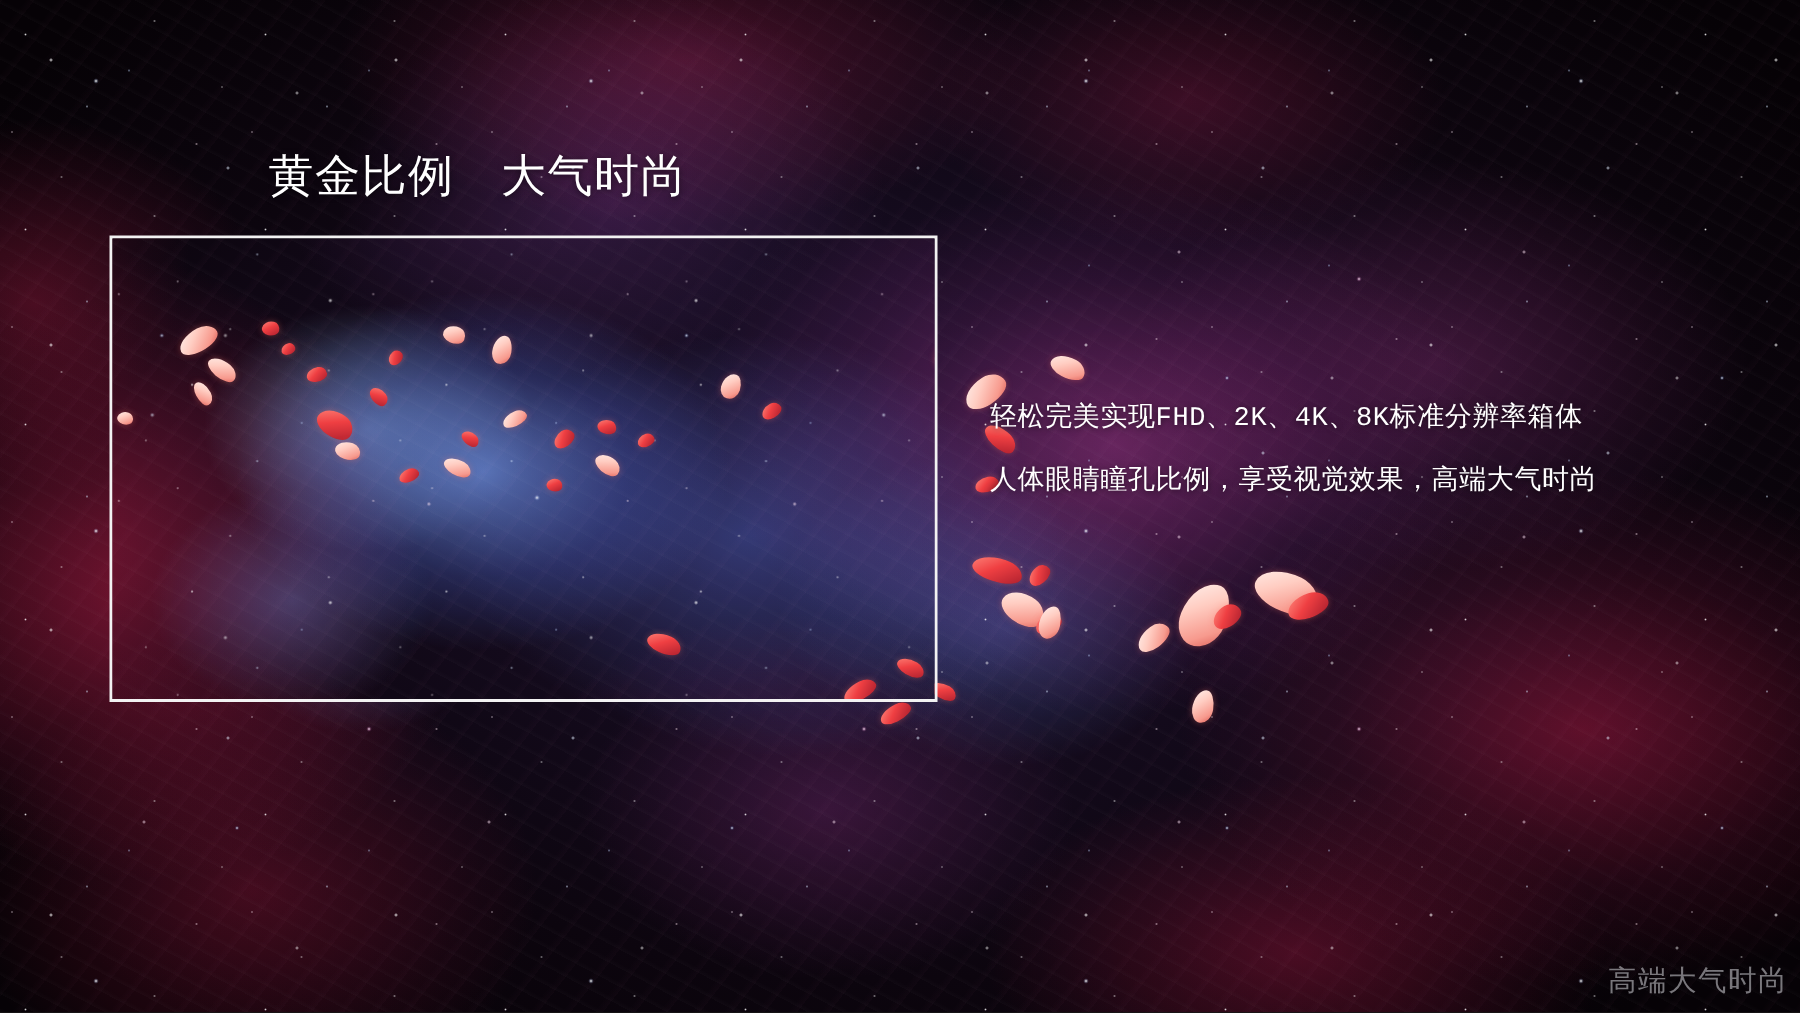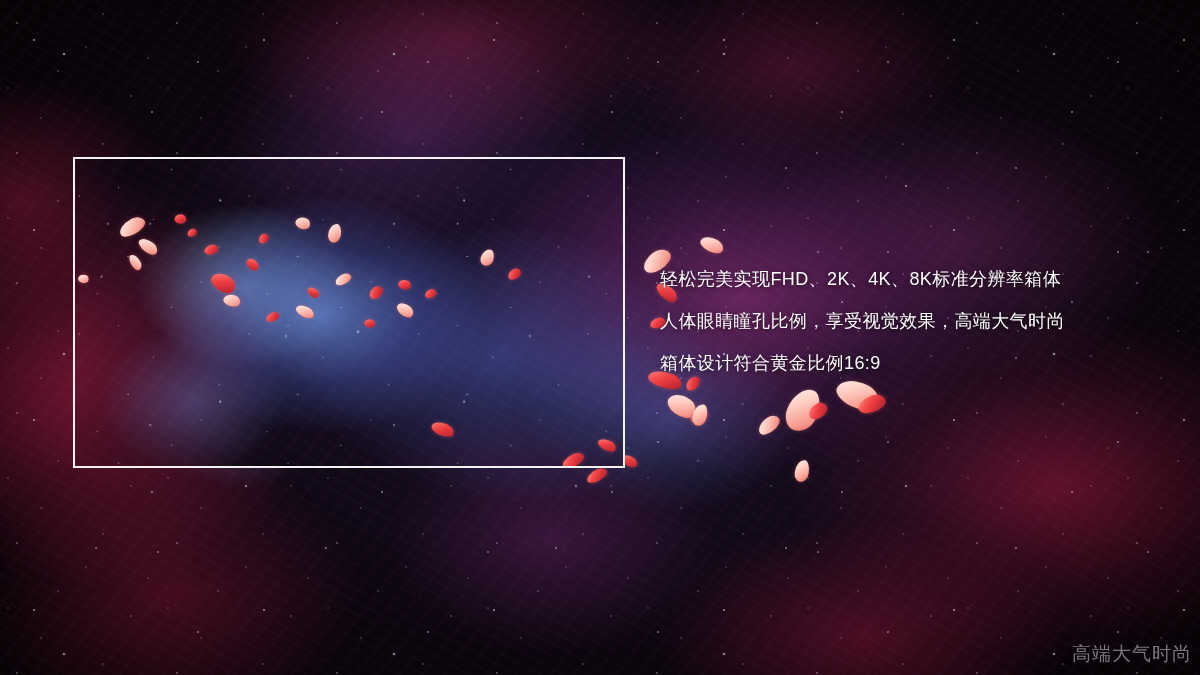--- a/index.html
+++ b/index.html
@@ -168,20 +168,21 @@
     top: 258px;
     width: 520px;
   }
   #body-text .line {
     color: #ffffff;
     font-size: 18px;
     line-height: 42px;
     letter-spacing: 0.4px;
     white-space: nowrap;
     text-shadow: 0 1px 4px rgba(0,0,0,0.6);
+    font-family: Liberation Mono, monospace;
   }
   #watermark {
     position: absolute;
     right: 8px;
     bottom: 8px;
     font-size: 19px;
     color: rgba(190,190,195,0.62);
     letter-spacing: 1px;
     white-space: nowrap;
   }
@@ -283,22 +284,22 @@
             <div class="petal deep" style="left: 463px; top: 440px; width: 22px; height: 12px; transform: rotate(24deg);"></div>
             <div class="petal pale" style="left: 642px; top: 252px; width: 30px; height: 18px; transform: rotate(-32deg);"></div>
             <div class="petal deep" style="left: 620px; top: 456px; width: 18px; height: 10px; transform: rotate(30deg);"></div>
             <div class="petal deep" style="left: 586px; top: 470px; width: 22px; height: 11px; transform: rotate(-26deg);"></div>
             <div class="petal pale" style="left: 130px; top: 300px; width: 10px; height: 8px; transform: rotate(18deg);"></div>
           </div>
       </div>
     </div>
   </div>
 
+  <div id="title">黄金比例　大气时尚</div>
 
   <div id="body-text">
     <div class="line">轻松完美实现FHD、2K、4K、8K标准分辨率箱体</div>
     <div class="line">人体眼睛瞳孔比例，享受视觉效果，高端大气时尚</div>
-    <div class="line">箱体设计符合黄金比例16:9</div>
   </div>
 
   <div id="watermark">高端大气时尚</div>
 
 </div>
 
 </body></html>

